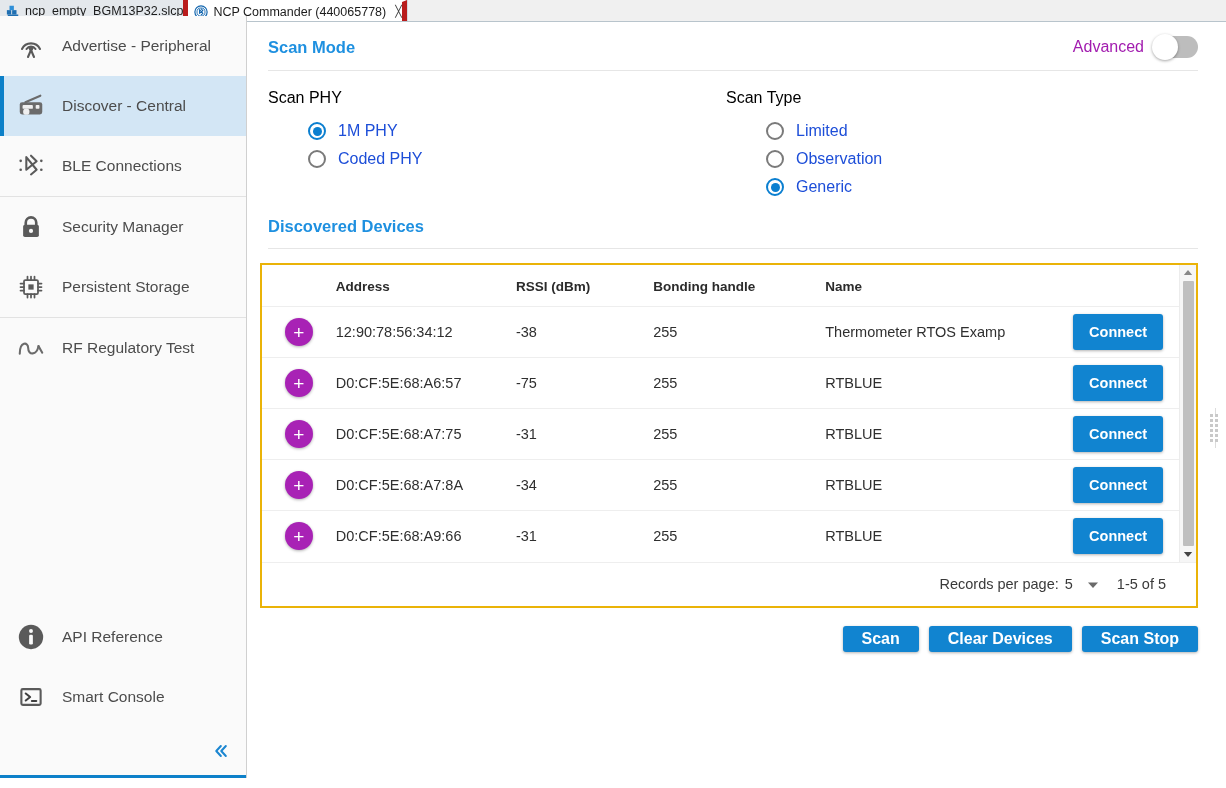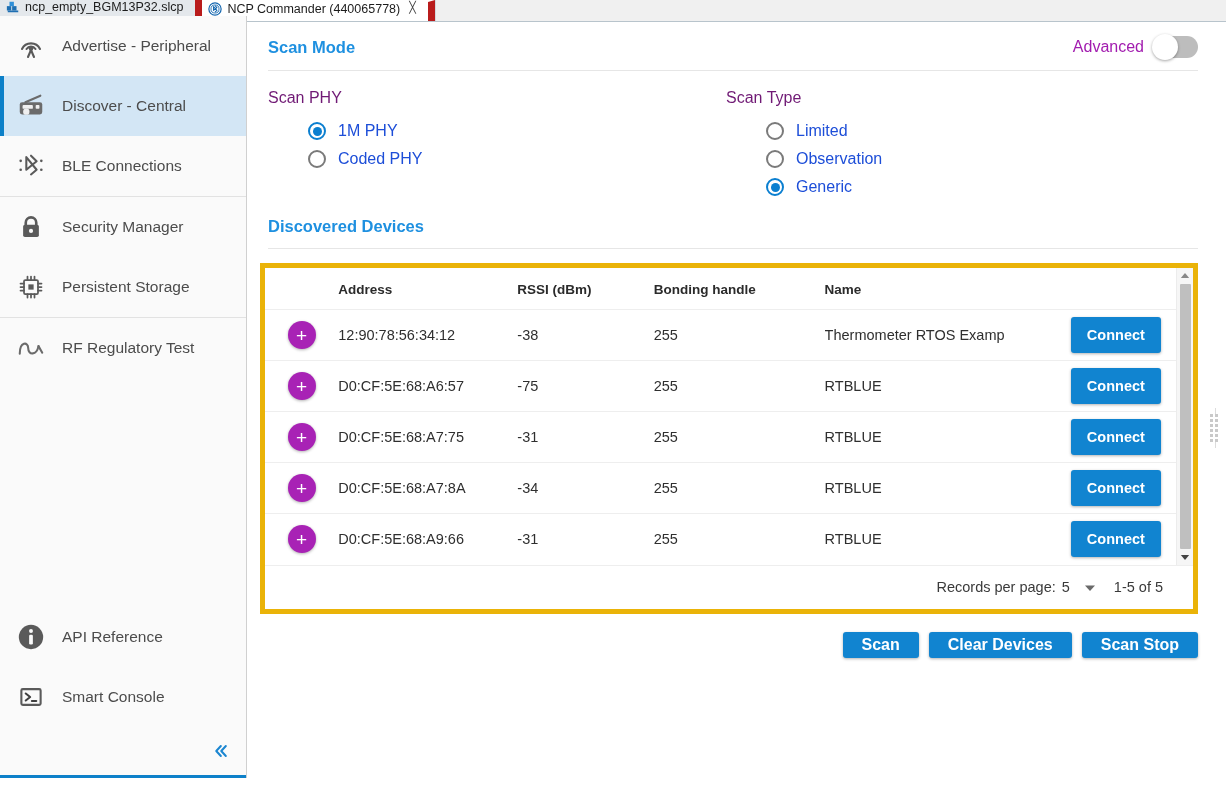--- a/index.html
+++ b/index.html
@@ -13,24 +13,24 @@
 
   
   .tabbar {
     position: absolute; top: 0; left: 0;
     width: 1226px; height: 22px;
     background: #f0f0f0;
     border-bottom: 1px solid #b8c4cc;
     display: flex; align-items: stretch;
   }
   .tab {
-    display: flex; gap: 5px;
-    padding: 0 12px 0 6px;
+    display: flex; align-items: center; gap: 5px;
+    padding: 0 0 0 6px;
     font-size: 12.5px; color: #1c1c1c;
-    border-right: 7px solid #b91c1c;
+    border-right: 5px solid #b91c1c;
     cursor: default; white-space: nowrap;
   }
   .tab.inactive { background: #e4e8ec; }
   .tab.active { background: #ffffff; border-top: 2px solid #ffffff; }
   .tab-ico { width: 14px; height: 14px; display: block; flex: 0 0 14px; }
   .tab-close {
     font-size: 11px; color: #444; margin-left: 4px;
     line-height: 1; cursor: pointer;
   }
   .tabbar-rest { flex: 1; background: #f0f0f0; border-left: 1px solid #d3d9de; }
@@ -91,21 +91,21 @@
     position: absolute; left: -2px; top: -2px;
     width: 26px; height: 26px; border-radius: 50%;
     background: #ffffff;
     box-shadow: 0 1px 3px rgba(0,0,0,.35);
   }
   .rule { height: 1px; background: #e6e6e6; margin: 12px 28px 0 20px; }
 
   .cols { display: flex; padding: 18px 20px 0 20px; }
   .col-phy { width: 458px; }
   .col-type { flex: 1; }
-  .grp-title { font-size: 16px; color: #701a75; margin-bottom: 10px; }
+  .grp-title { font-size: 16px; color: #000000; margin-bottom: 10px; }
   .radio-row {
     display: flex; align-items: center; gap: 12px;
     margin-left: 40px; height: 28px; cursor: pointer;
   }
   .radio {
     width: 18px; height: 18px; border-radius: 50%;
     border: 2px solid #7a7a7a; background: #fff;
     display: flex; align-items: center; justify-content: center;
     flex: 0 0 18px;
   }
@@ -115,21 +115,21 @@
     background: #0b7fd0;
   }
   .radio-lbl { font-size: 16px; color: #1d4ed8; }
 
   .dd-head { padding: 16px 20px 0 20px; }
   .dd-title { color: #1e90e0; font-size: 16.5px; font-weight: bold; }
 
   
   .table-card {
     margin: 14px 28px 0 12px;
-    border: 5px solid #eab308;
+    border: 2px solid #eab308;
     background: #fff;
     position: relative;
   }
   .table-scroll { position: relative; }
   table.devices { width: 100%; border-collapse: collapse; table-layout: fixed; }
   table.devices th {
     text-align: left; font-size: 13.5px; font-weight: bold; color: #2b2b2b;
     padding: 14px 0 12px 0; border-bottom: 1px solid #eeeeee;
   }
   table.devices td {

